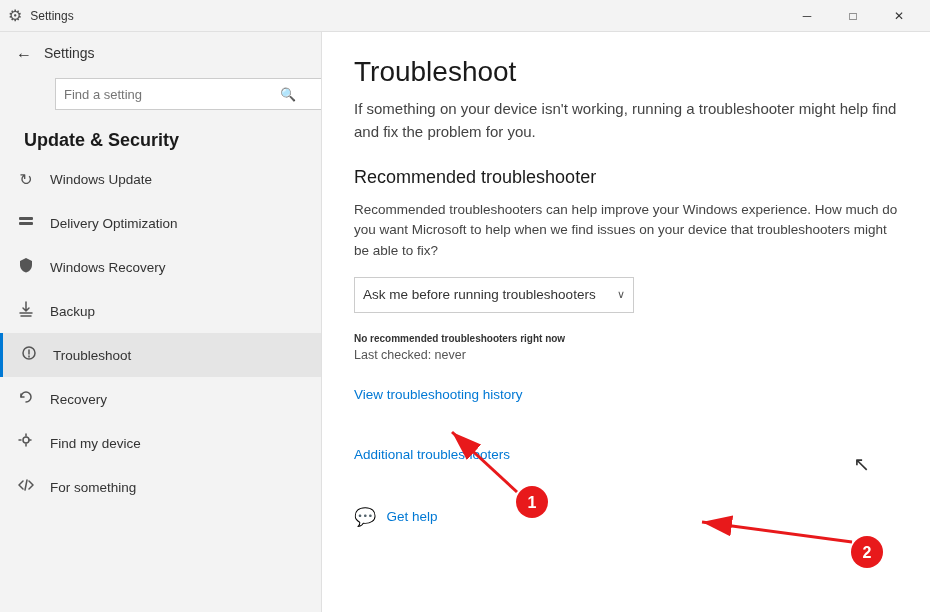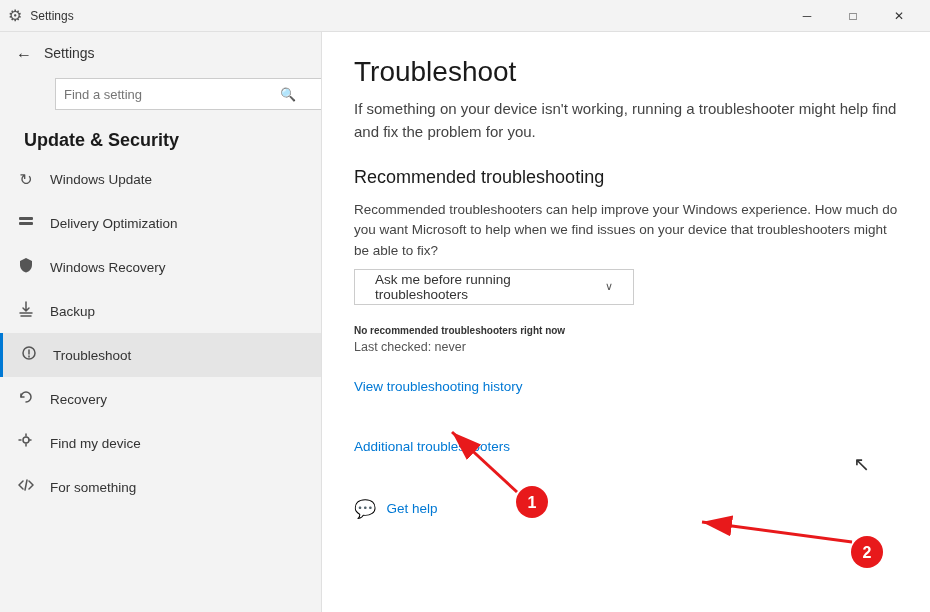--- a/index.html
+++ b/index.html
@@ -170,30 +170,30 @@
       font-size: 18px;
       font-weight: 400;
       color: #1a1a1a;
       margin-bottom: 12px;
     }
 
     .section-desc {
       font-size: 13.5px;
       color: #444;
       line-height: 1.5;
-      margin-bottom: 8px;
+      margin-bottom: 16px;
     }
 
     .dropdown-select {
       display: flex;
       align-items: center;
       border: 1px solid #ccc;
       background: #fff;
       height: 36px;
-      padding: 0 20px;
+      padding: 0 8px;
       cursor: pointer;
       width: 280px;
       justify-content: space-between;
       font-size: 13.5px;
       color: #333;
       margin-bottom: 20px;
     }
     .dropdown-arrow {
       font-size: 11px;
       color: #555;
@@ -345,21 +345,21 @@
       </span>
       <span class="nav-item-label">For something</span>
     </div>
   </div>
 
   <div class="content-wrapper">
     <div class="content">
       <h1 class="page-title">Troubleshoot</h1>
       <p class="page-desc">If something on your device isn't working, running a troubleshooter might help find and fix the problem for you.</p>
 
-      <h2 class="section-header">Recommended troubleshooting</h2>
+      <h2 class="section-header">Recommended troubleshooter</h2>
       <p class="section-desc">Recommended troubleshooters can help improve your Windows experience. How much do you want Microsoft to help when we find issues on your device that troubleshooters might be able to fix?</p>
 
       <div class="dropdown-select">
         <span>Ask me before running troubleshooters</span>
         <span class="dropdown-arrow">∨</span>
       </div>
 
       <div class="status-text">No recommended troubleshooters right now</div>
       <div class="status-sub">Last checked: never</div>
 

